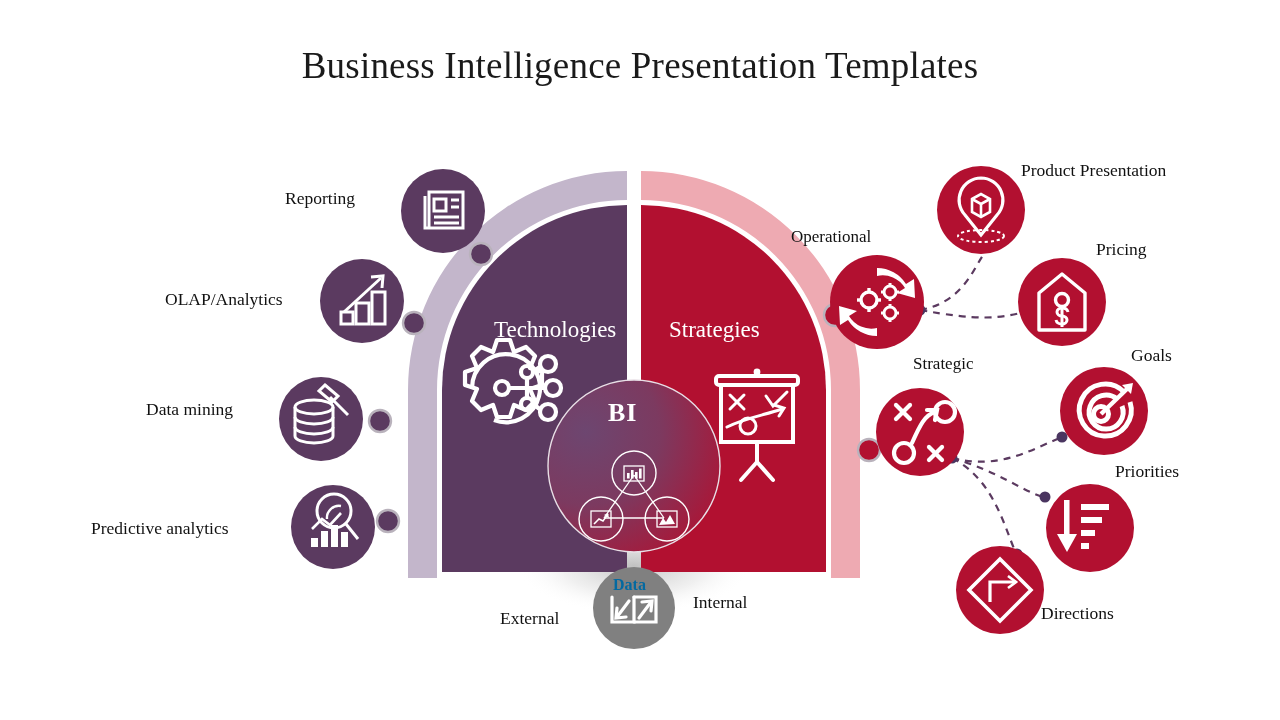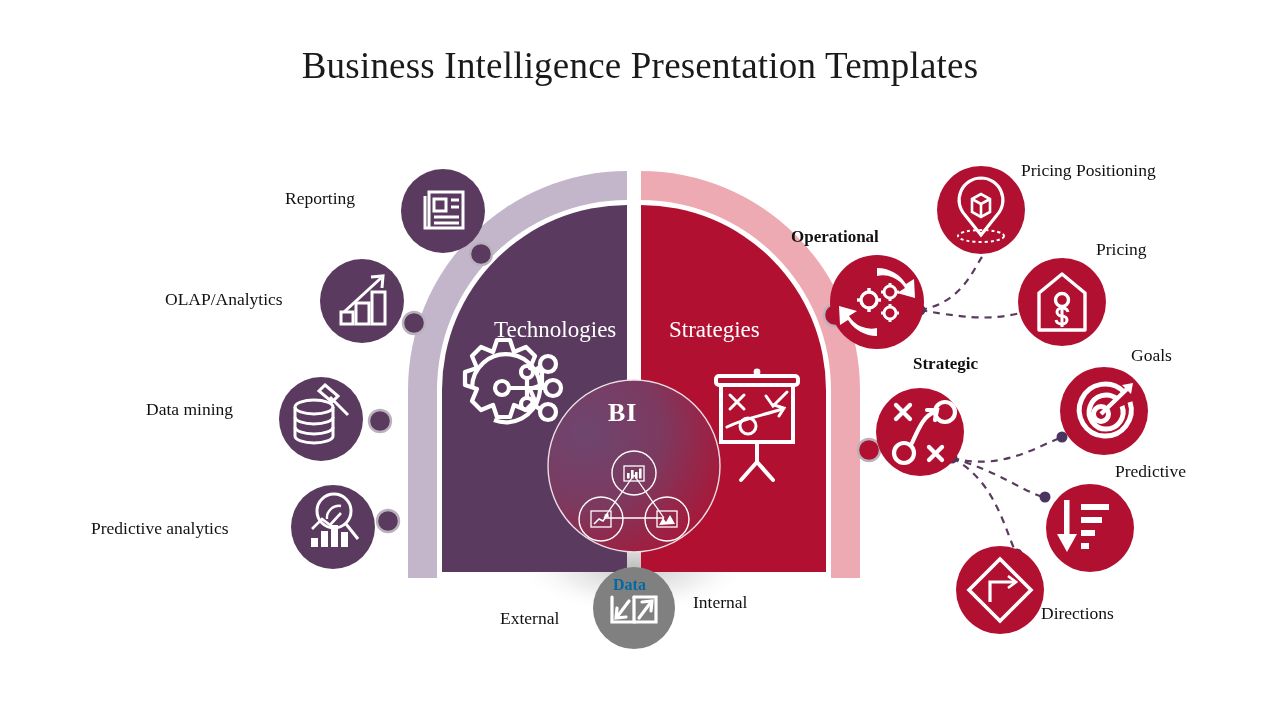--- a/index.html
+++ b/index.html
@@ -44,21 +44,21 @@
   }
 
   .lbl {
     position: absolute;
     font-family: "Liberation Serif", "DejaVu Serif", serif;
     font-size: 17.5px;
     color: #111111;
     white-space: nowrap;
     line-height: 1;
   }
-  .lbl.bold { font-weight: 700; font-size: 17px; }
+  .lbl.bold { font-weight: 400; font-size: 17px; }
 
   .arc-label {
     position: absolute;
     color: #ffffff;
     font-size: 23px;
     font-family: "Liberation Serif", "DejaVu Serif", serif;
     white-space: nowrap;
     line-height: 1;
     margin-left: 24px;
   }
@@ -386,19 +386,19 @@
   <div class="lbl" style="left:681px; top:594px;margin-left:12px;">Internal</div>
 
   <div class="lbl" style="left:285px; top:190px;">Reporting</div>
   <div class="lbl" style="left:165px; top:291px;">OLAP/Analytics</div>
   <div class="lbl" style="left:146px; top:401px;">Data mining</div>
   <div class="lbl" style="left:91px; top:520px;">Predictive analytics</div>
 
   <div class="lbl bold" style="left:791px; top:228px;">Operational</div>
   <div class="lbl bold" style="left:913px; top:355px;">Strategic</div>
 
-  <div class="lbl" style="left:1021px; top:162px;">Pricing Positioning</div>
+  <div class="lbl" style="left:1021px; top:162px;">Product Presentation</div>
   <div class="lbl" style="left:1096px; top:241px;">Pricing</div>
   <div class="lbl" style="left:1131px; top:347px;">Goals</div>
-  <div class="lbl" style="left:1115px; top:463px;">Predictive</div>
+  <div class="lbl" style="left:1115px; top:463px;">Priorities</div>
   <div class="lbl" style="left:1041px; top:605px;text-align:center;">Directions</div>
 
 </div>
 
 </body></html>

